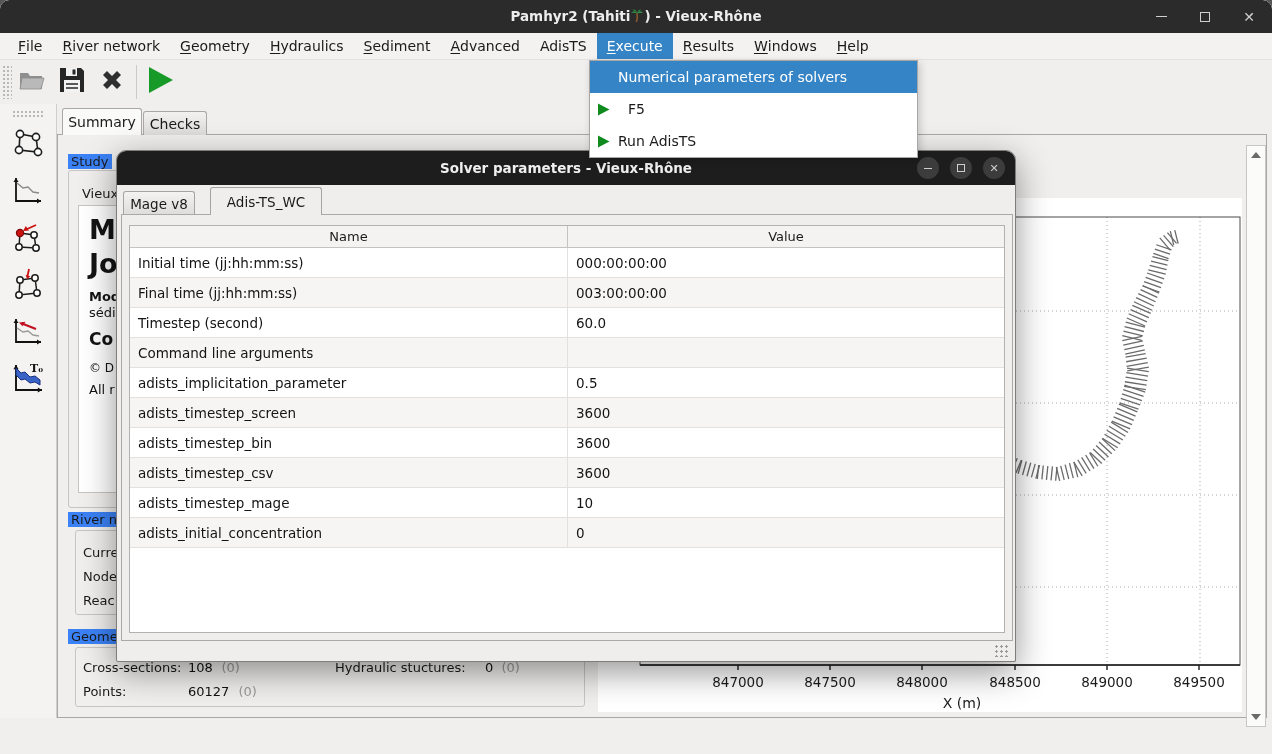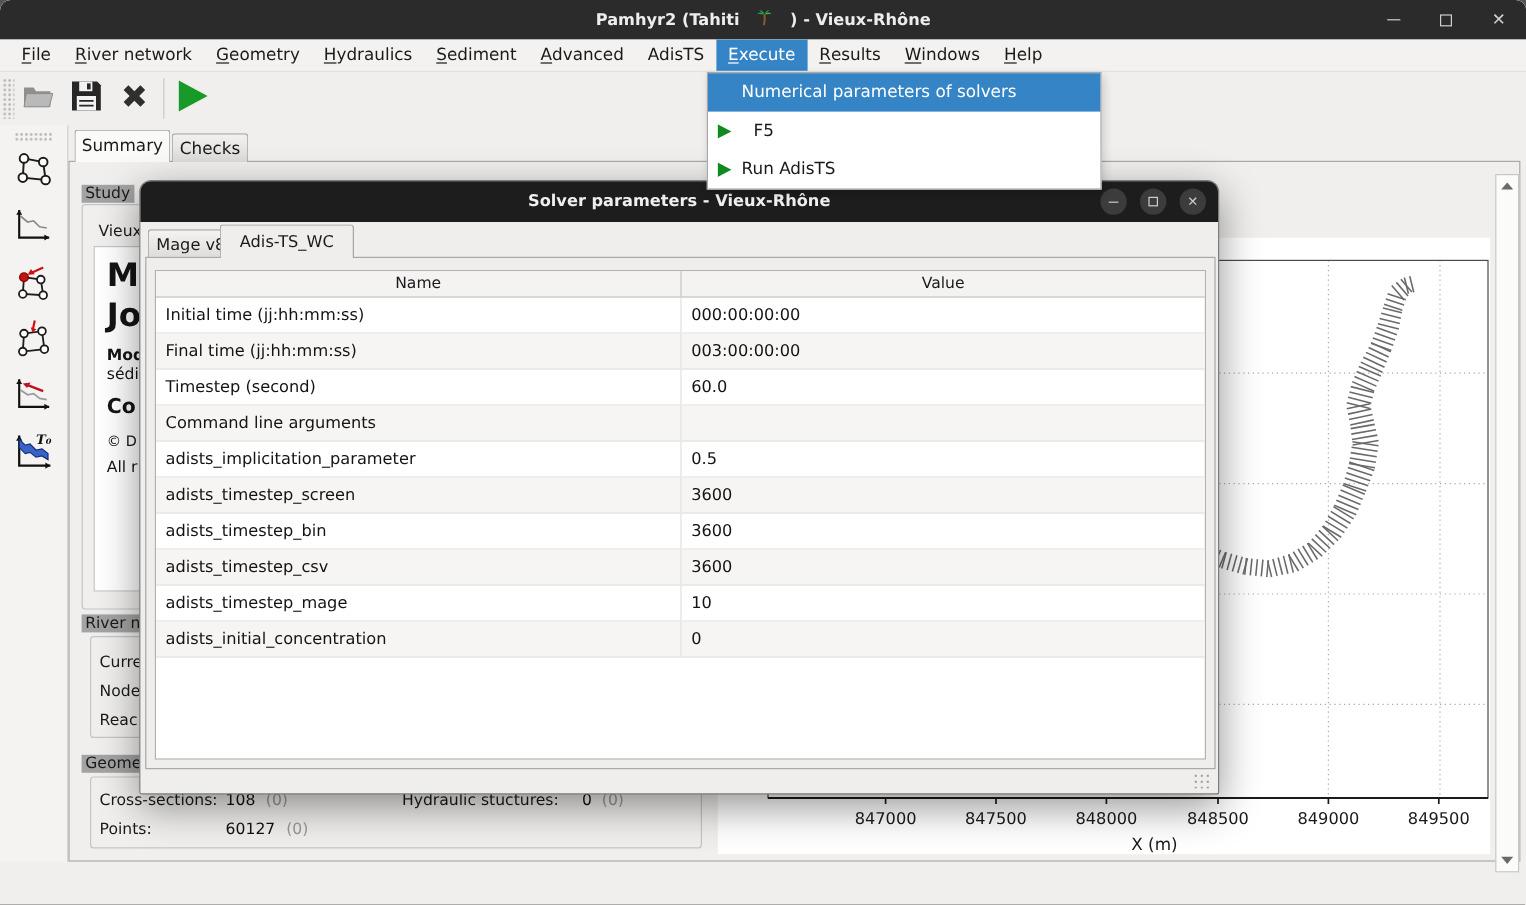--- a/index.html
+++ b/index.html
@@ -5,21 +5,21 @@
   html,body{margin:0;padding:0;background:#555;}
   *{box-sizing:border-box;}
   .screen{
     position:relative;width:1272px;height:754px;overflow:hidden;
     font-family:"DejaVu Sans","Liberation Sans",sans-serif;
     background:#f0efee;border-radius:9px 9px 0 0;
   }
   
   .titlebar{position:absolute;left:0;top:0;width:1272px;height:33px;background:#2b2b2b;
     border-radius:9px 9px 0 0;display:flex;align-items:center;justify-content:center;}
-  .titlebar .title{color:#ededed;font-weight:bold;font-size:13.5px;display:flex;align-items:center;gap:14px;}
+  .titlebar .title{color:#ededed;font-weight:bold;font-size:13.5px;display:flex;align-items:flex-start;gap:0;}
   .win-controls{position:absolute;right:8px;top:0;height:33px;display:flex;align-items:center;gap:22px;padding-right:4px;}
   .wc{width:22px;height:22px;display:flex;align-items:center;justify-content:center;cursor:default;}
   .wc-min i{display:block;width:11px;height:0;border-top:1.5px solid #cfcfcf;}
   .wc-max i{display:block;width:10px;height:10px;border:1.5px solid #cfcfcf;}
   .wc-close{color:#cfcfcf;font-size:14px;line-height:1;}
   
   .menubar{position:absolute;left:0;top:33px;width:1272px;height:27px;background:#f3f2f1;
     display:flex;align-items:stretch;padding-left:8px;font-size:14px;color:#1a1a1a;
     border-bottom:1px solid #e3e2e1;}
   .menu-item{padding:0 10px;display:flex;align-items:center;white-space:nowrap;}
@@ -30,30 +30,30 @@
     display:flex;align-items:center;}
   .tb-handle{width:10px;height:34px;margin-left:2px;
     background-image:radial-gradient(#b9b8b6 1px, transparent 1.2px);background-size:4px 4px;}
   .tb-btn{width:40px;height:38px;display:flex;align-items:center;justify-content:center;}
   .tb-sep{width:1px;height:34px;background:#cbcac8;margin:0 4px;}
   
   .sidebar{position:absolute;left:0;top:104px;width:57px;height:614px;background:#f4f3f2;
     border-right:1px solid #cfcecd;}
   .sb-handle{width:32px;height:8px;margin:6px auto 2px auto;
     background-image:radial-gradient(#b9b8b6 1px, transparent 1.2px);background-size:4px 4px;}
-  .sb-btn{width:44px;height:40px;margin:7px auto;display:flex;justify-content:center;font-style:italic;}
+  .sb-btn{width:44px;height:40px;margin:7px auto;display:flex;align-items:center;justify-content:center;}
   
   .tab{position:absolute;top:108px;height:27px;display:flex;align-items:center;justify-content:center;
     font-size:14px;color:#1a1a1a;border:1px solid #a9a8a6;border-bottom:none;border-radius:3px 3px 0 0;}
   .tab.active{background:#fafaf9;z-index:3;}
   .tab.inactive{background:linear-gradient(#f2f1f0,#dcdbda);top:111px;height:24px;z-index:1;}
   .content-frame{position:absolute;left:57px;top:134px;width:1210px;height:584px;
     background:#f0efee;border:1px solid #a9a8a6;z-index:0;}
   
-  .group-label{position:absolute;font-size:13px;color:#1a1a1a;background:#a3a3a3;padding:0 3px;z-index:2;}
+  .group-label{position:absolute;font-size:13px;color:#1a1a1a;background:#3b82f6;padding:0 3px;z-index:2;}
   .groupbox{position:absolute;border:1px solid #c6c5c3;border-radius:3px;background:#f0efee;}
   .study-card{position:absolute;left:78px;top:205px;width:510px;height:288px;background:#fff;
     border:1px solid #c6c5c3;overflow:hidden;}
   .study-tabname{position:absolute;left:82px;top:186px;font-size:13px;color:#1a1a1a;}
   .sc-line{position:absolute;left:10px;color:#141414;white-space:nowrap;}
   .sc-h1{font-size:27px;font-weight:bold;}
   .sc-body{font-size:13px;}
   .sc-h2{font-size:17px;font-weight:bold;}
   .sc-small{font-size:12px;}
   .panel-row{position:absolute;font-size:13px;color:#1a1a1a;white-space:nowrap;}
@@ -84,21 +84,21 @@
     display:flex;align-items:center;justify-content:center;text-align:center;}
   .dlg-title{color:#efefef;font-size:13.5px;font-weight:bold;}
   .dlg-controls{position:absolute;right:10px;top:6px;display:flex;gap:11px;}
   .dlg-c{width:22px;height:22px;border-radius:50%;background:#3c3c3c;display:flex;align-items:center;justify-content:center;}
   .dlg-c .bar{width:8px;border-top:1.5px solid #cdcdcd;}
   .dlg-c .sq{width:8px;height:8px;border:1.2px solid #cdcdcd;}
   .dlg-c.close{color:#cdcdcd;font-size:11px;line-height:1;}
   .dlg-tab{position:absolute;font-size:13.5px;color:#1a1a1a;display:flex;align-items:center;justify-content:center;
     border:1px solid #a5a4a2;border-bottom:none;border-radius:3px 3px 0 0;}
   .dlg-tab.inactive{left:6px;top:40px;width:72px;height:24px;background:linear-gradient(#f4f3f2,#dddcdb);}
-  .dlg-tab.active{left:66px;top:36px;width:112px;height:28px;background:#efeeed;z-index:2;}
+  .dlg-tab.active{left:93px;top:36px;width:112px;height:28px;background:#efeeed;z-index:2;}
   .dlg-panel{position:absolute;left:4px;top:63px;width:892px;height:427px;border:1px solid #aaa9a7;background:#efeeed;}
   .dlg-table{position:absolute;left:12px;top:74px;width:876px;height:408px;background:#fff;border:1px solid #b3b2b0;}
   .tbl-header{display:flex;height:22px;background:#f4f3f2;border-bottom:1px solid #c4c3c1;}
   .tbl-header .th{font-size:13px;color:#1a1a1a;display:flex;align-items:center;justify-content:center;}
   .th-name{width:438px;border-right:1px solid #c4c3c1;}
   .th-value{flex:1;}
   .tbl-row{display:flex;height:30px;border-bottom:1px solid #e2e1e0;font-size:13.5px;color:#141414;}
   .tbl-row:nth-child(even){background:#f6f5f4;}
   .td{display:flex;align-items:center;padding-left:8px;}
   .td-name{width:438px;border-right:1px solid #e2e1e0;}

